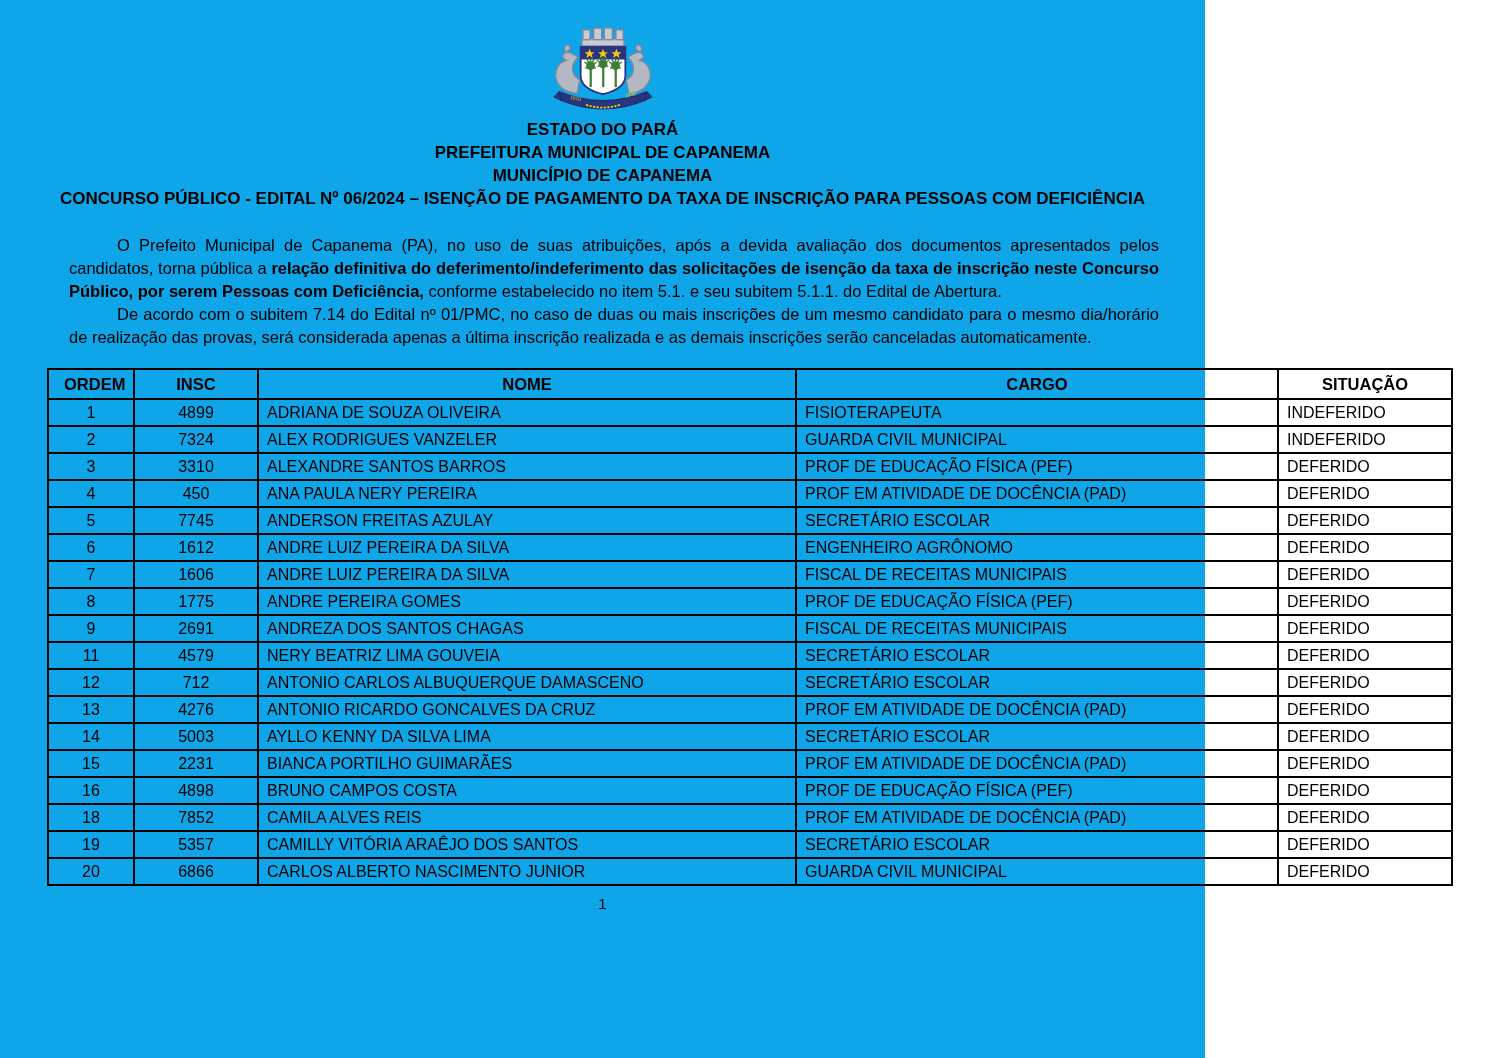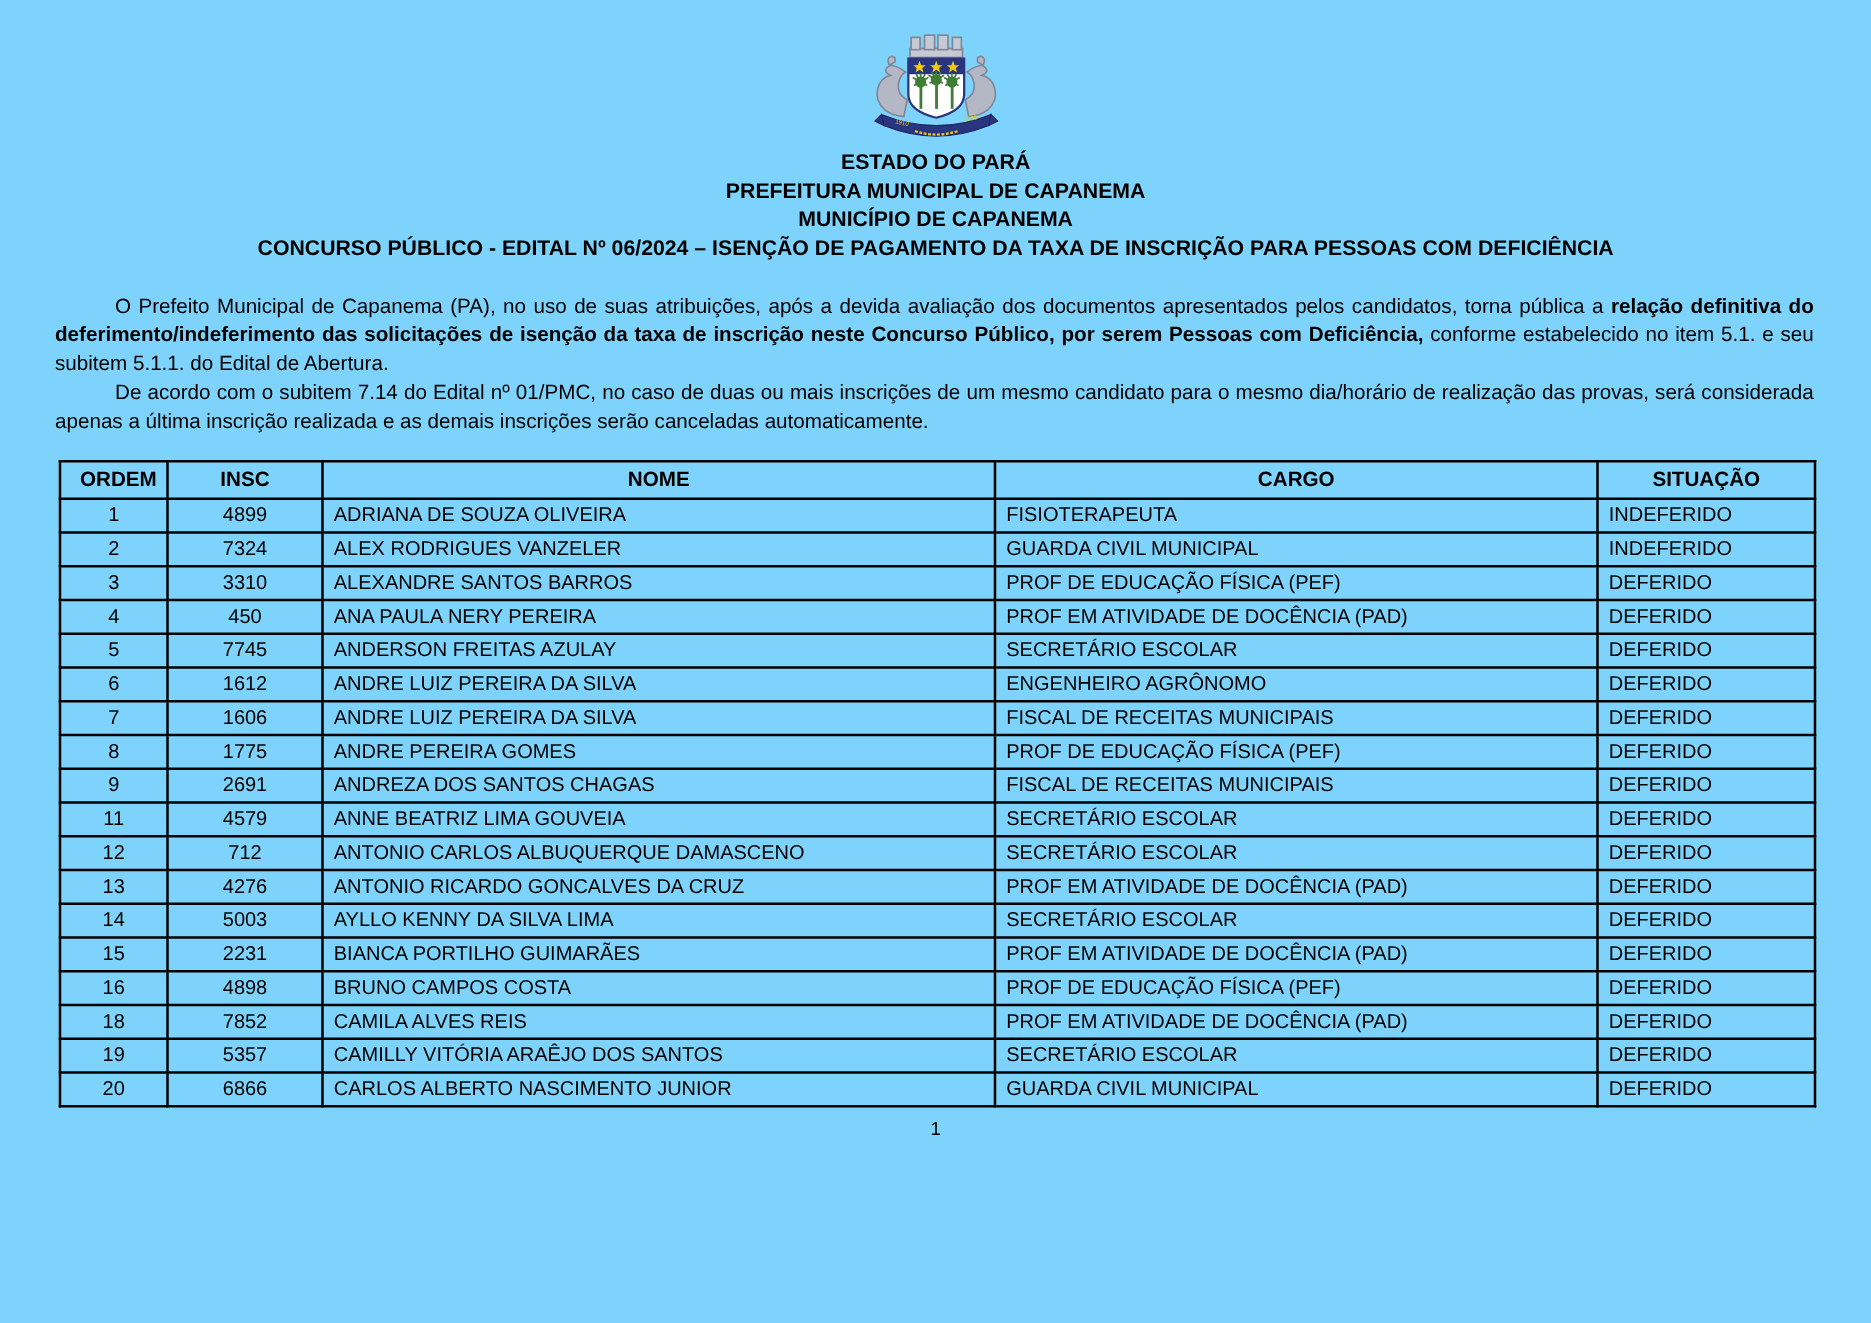--- a/index.html
+++ b/index.html
@@ -6,39 +6,39 @@
   html, body { background: #ffffff; }
   body {
     width: 1497px;
     height: 1058px;
     font-family: "Liberation Sans", sans-serif;
     color: #000000;
     overflow: hidden;
   }
   .page {
     position: relative;
-    width: 1497px;
+    width: 1205px;
     height: 1058px;
-    background: #7dd3fc;
+    background: #0ea5e9;
   }
   .crest-wrap {
     padding-top: 26px;
     text-align: center;
     line-height: 0;
   }
   .crest-wrap svg { display: inline-block; }
   .header-block {
     margin-top: 2px;
     text-align: center;
     font-weight: bold;
     font-size: 17px;
     line-height: 23px;
   }
   .paragraphs {
-    margin: 24px 46px 0 44px;
+    margin: 24px 46px 0 69px;
     font-size: 16.5px;
     line-height: 23px;
     text-align: justify;
   }
   .paragraphs p { text-indent: 48px; }
   .paragraphs .seg-bold { font-weight: bold; }
   .table-wrap { margin: 19px 46px 0 47px; }
   table.results {
     border-collapse: collapse;
     table-layout: fixed;
@@ -227,21 +227,21 @@
           <tr>
             <td class="col0">9</td>
             <td class="col1">2691</td>
             <td class="col2">ANDREZA DOS SANTOS CHAGAS</td>
             <td class="col3">FISCAL DE RECEITAS MUNICIPAIS</td>
             <td class="col4">DEFERIDO</td>
           </tr>
           <tr>
             <td class="col0">11</td>
             <td class="col1">4579</td>
-            <td class="col2">ANNE BEATRIZ LIMA GOUVEIA</td>
+            <td class="col2">NERY BEATRIZ LIMA GOUVEIA</td>
             <td class="col3">SECRETÁRIO ESCOLAR</td>
             <td class="col4">DEFERIDO</td>
           </tr>
           <tr>
             <td class="col0">12</td>
             <td class="col1">712</td>
             <td class="col2">ANTONIO CARLOS ALBUQUERQUE DAMASCENO</td>
             <td class="col3">SECRETÁRIO ESCOLAR</td>
             <td class="col4">DEFERIDO</td>
           </tr>

